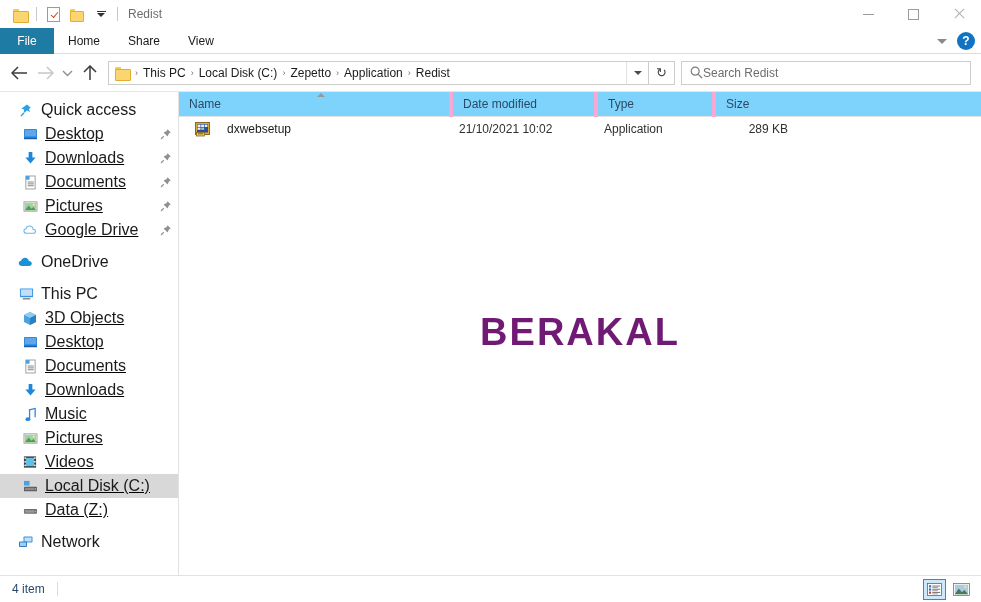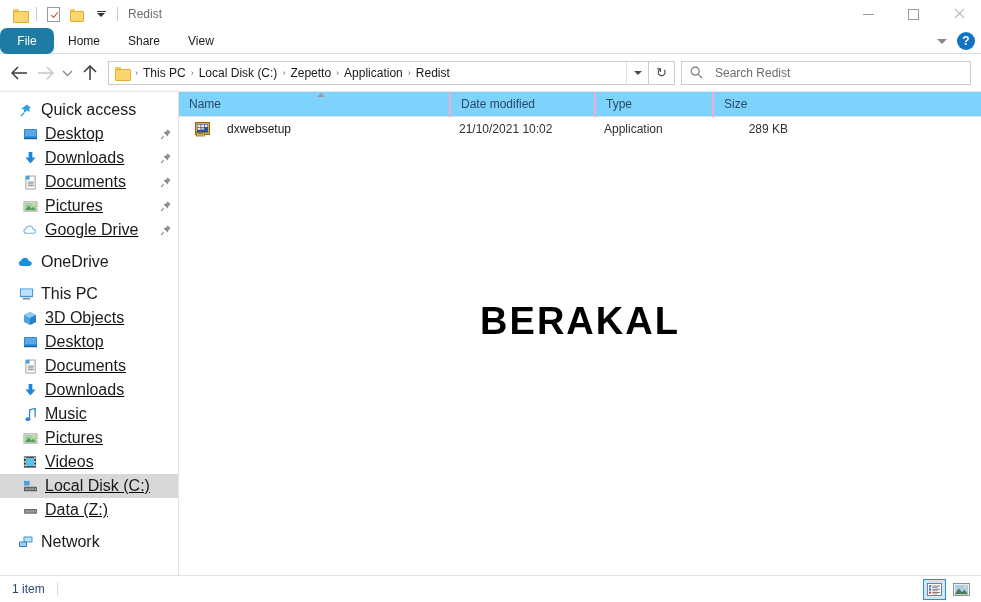--- a/index.html
+++ b/index.html
@@ -160,21 +160,20 @@
     padding: 0 14px;
     font-size: 12px;
     color: #1a1a1a;
     height: 26px;
     min-width: 52px;
   }
   .tab.file {
     background: #1e7ba4;
     color: #ffffff;
     min-width: 54px;
-    border-radius: 7px;
   }
   .ribbon-right {
     position: absolute;
     right: 6px; top: 0;
     height: 26px;
     display: flex;
     align-items: center;
     gap: 8px;
   }
   .ribbon-chevron {
@@ -276,21 +275,21 @@
   }
   .searchbox {
     width: 290px;
     height: 24px;
     border: 1px solid #cccccc;
     background: #ffffff;
     display: flex;
     align-items: center;
     margin-left: 6px;
     padding: 0 8px;
-    gap: 12px;
+    gap: 0;
     flex: 0 0 290px;
   }
   .search-ph {
     font-size: 12px;
     color: #6d6d6d;
   }
 
   
   .body {
     flex: 1;
@@ -353,21 +352,21 @@
     position: relative;
     background: #7dd3fc;
   }
   .col {
     height: 25px;
     display: flex;
     align-items: center;
     font-size: 12px;
     color: #2b4a66;
     padding-left: 10px;
-    border-left: 2px solid #f9a8d4;
+    border-left: 4px solid #f9a8d4;
     position: relative;
   }
   .col:first-child { border-left: none; }
   .col.name { width: 270px; flex: 0 0 270px; }
   .col.date { width: 145px; flex: 0 0 145px; }
   .col.type { width: 118px; flex: 0 0 118px; }
   .col.size { width: 82px; flex: 0 0 82px; }
   .sortcaret {
     position: absolute;
     left: 138px;
@@ -401,25 +400,25 @@
     width: 82px; flex: 0 0 82px;
     justify-content: flex-end;
     padding-right: 6px;
     padding-left: 0;
     color: #303030;
   }
 
   .watermark {
     position: absolute;
     left: 0; right: 0;
-    top: 183px;
+    top: 194px;
     text-align: center;
     font-size: 38px;
     font-weight: bold;
-    color: #000000;
+    color: #701a75;
     letter-spacing: 2px;
     pointer-events: none;
     font-family: "Liberation Sans", sans-serif;
   }
 
   
   .statusbar {
     height: 27px;
     flex: 0 0 27px;
     border-top: 1px solid #e2e2e2;
@@ -854,21 +853,21 @@
           <div class="cell type">Application</div>
           <div class="cell size">289 KB</div>
         </div>
 
         <div class="watermark">BERAKAL</div>
       </div>
     </div>
   </div>
 
   <div class="statusbar">
-    <span class="status-text">1 item</span>
+    <span class="status-text">4 item</span>
     <span class="status-sep"></span>
     <div class="viewbtns">
       <div class="viewbtn active">
         <svg width="15" height="13" viewBox="0 0 16 14">
           <rect x="0.5" y="0.5" width="15" height="13" fill="#ffffff" stroke="#5a5a5a" stroke-width="0.8"></rect>
           <rect x="2" y="2.4" width="2.4" height="2.4" fill="#3a6fc4"></rect>
           <rect x="2" y="5.8" width="2.4" height="2.4" fill="#3a6fc4"></rect>
           <rect x="2" y="9.2" width="2.4" height="2.4" fill="#c4453a"></rect>
           <rect x="5.6" y="2.8" width="8.5" height="1" fill="#6a6a6a"></rect>
           <rect x="5.6" y="4.4" width="6" height="1" fill="#9a9a9a"></rect>

